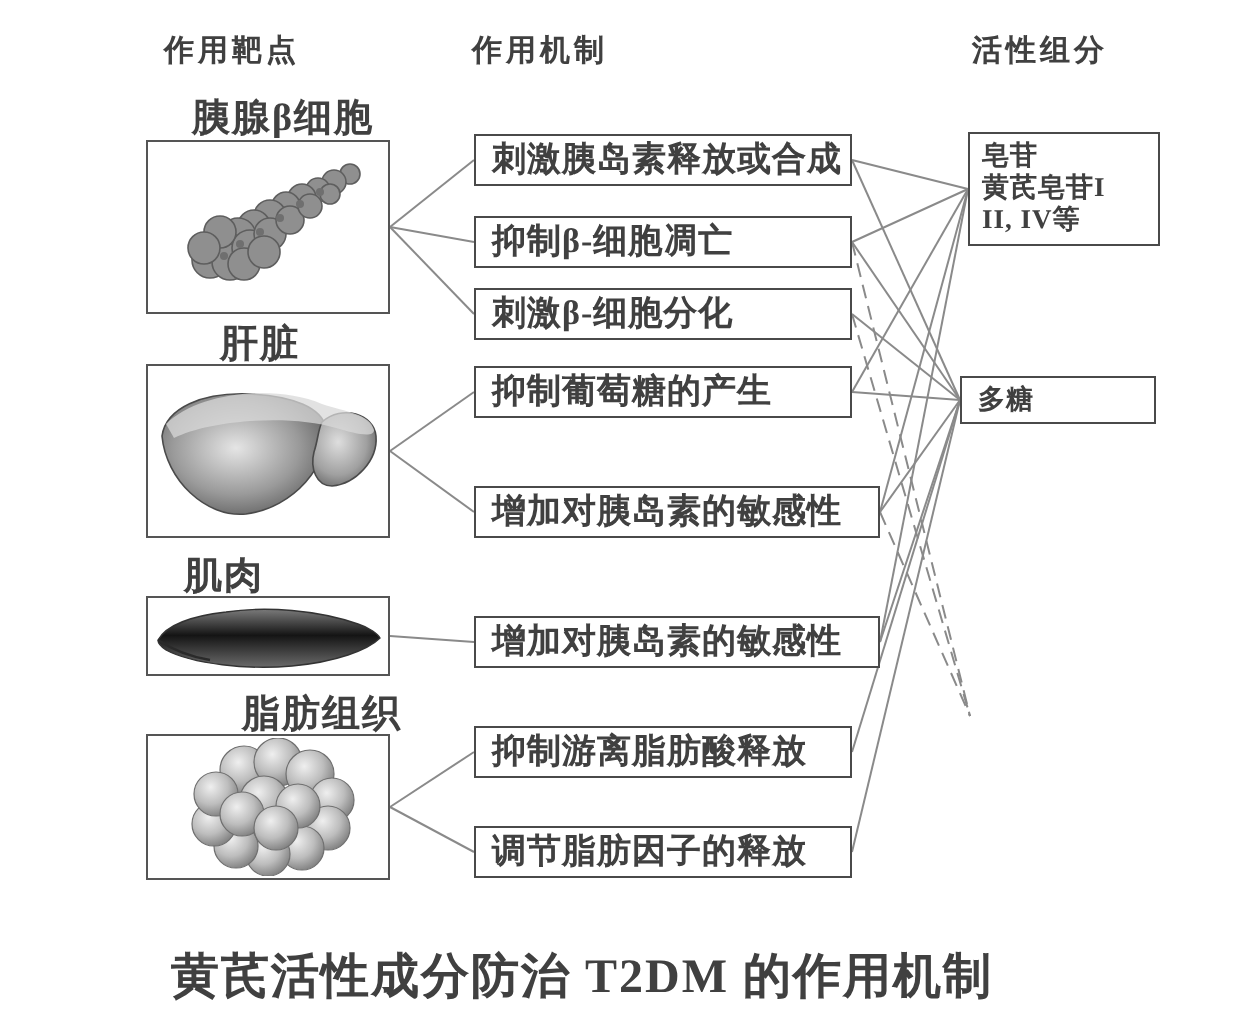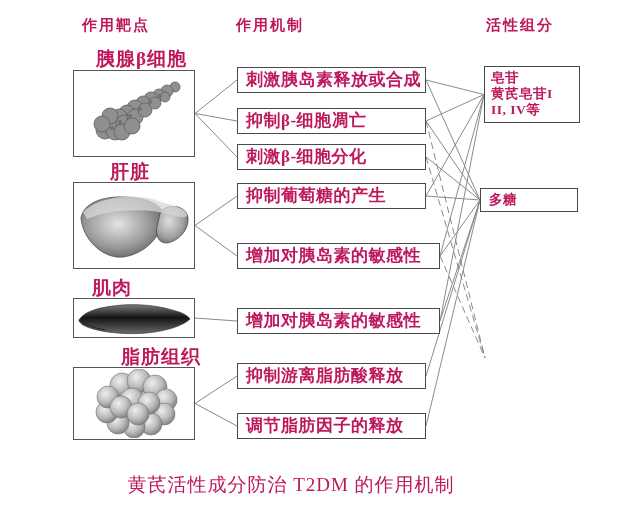--- a/index.html
+++ b/index.html
@@ -1,18 +1,18 @@
 <!DOCTYPE html>
 <html><head>
 <meta charset="utf-8">
 <style>
   html,body{margin:0;padding:0;background:#ffffff;}
   #figure{
     position:relative;width:618px;height:518px;background:#ffffff;overflow:hidden;
-    font-family:"Liberation Serif","DejaVu Serif",serif;color:#be185d;
+    font-family:"Liberation Serif","DejaVu Serif",serif;color:#404040;
   }
   #connector-svg{position:absolute;left:0;top:0;width:618px;height:518px;z-index:0;pointer-events:none;}
   .hdr{position:absolute;font-size:15px;font-weight:bold;letter-spacing:2px;z-index:2;white-space:nowrap;}
   .organ-label{position:absolute;font-size:19px;font-weight:bold;letter-spacing:1px;z-index:2;white-space:nowrap;}
   .organ-box{
     position:absolute;border:1px solid #555555;background:#ffffff;z-index:1;
     display:flex;align-items:center;justify-content:center;
   }
   .organ-box svg{display:block;}
   .mech-box{
@@ -21,21 +21,21 @@
     padding:0 0 0 8px;white-space:nowrap;letter-spacing:0.5px;
   }
   .comp-box{
     position:absolute;border:1px solid #4a4a4a;background:#ffffff;z-index:1;
     font-size:13.5px;font-weight:bold;letter-spacing:0.5px;
   }
   .comp-multi{padding:3px 4px 2px 6px;line-height:16px;}
   .comp-single{height:22px;line-height:22px;padding:0 0 0 8px;white-space:nowrap;}
   #caption{
     position:absolute;left:0;top:472px;width:582px;text-align:center;
-    font-size:19px;font-weight:normal;letter-spacing:1px;z-index:2;
+    font-size:24px;font-weight:bold;letter-spacing:1px;z-index:2;
   }
   
   .m0{left:237px;top:67px;width:179px;}
   .m1{left:237px;top:108px;width:179px;}
   .m2{left:237px;top:144px;width:179px;}
   .m3{left:237px;top:183px;width:179px;}
   .m4{left:237px;top:243px;width:193px;}
   .m5{left:237px;top:308px;width:193px;}
   .m6{left:237px;top:363px;width:179px;}
   .m7{left:237px;top:413px;width:179px;}

